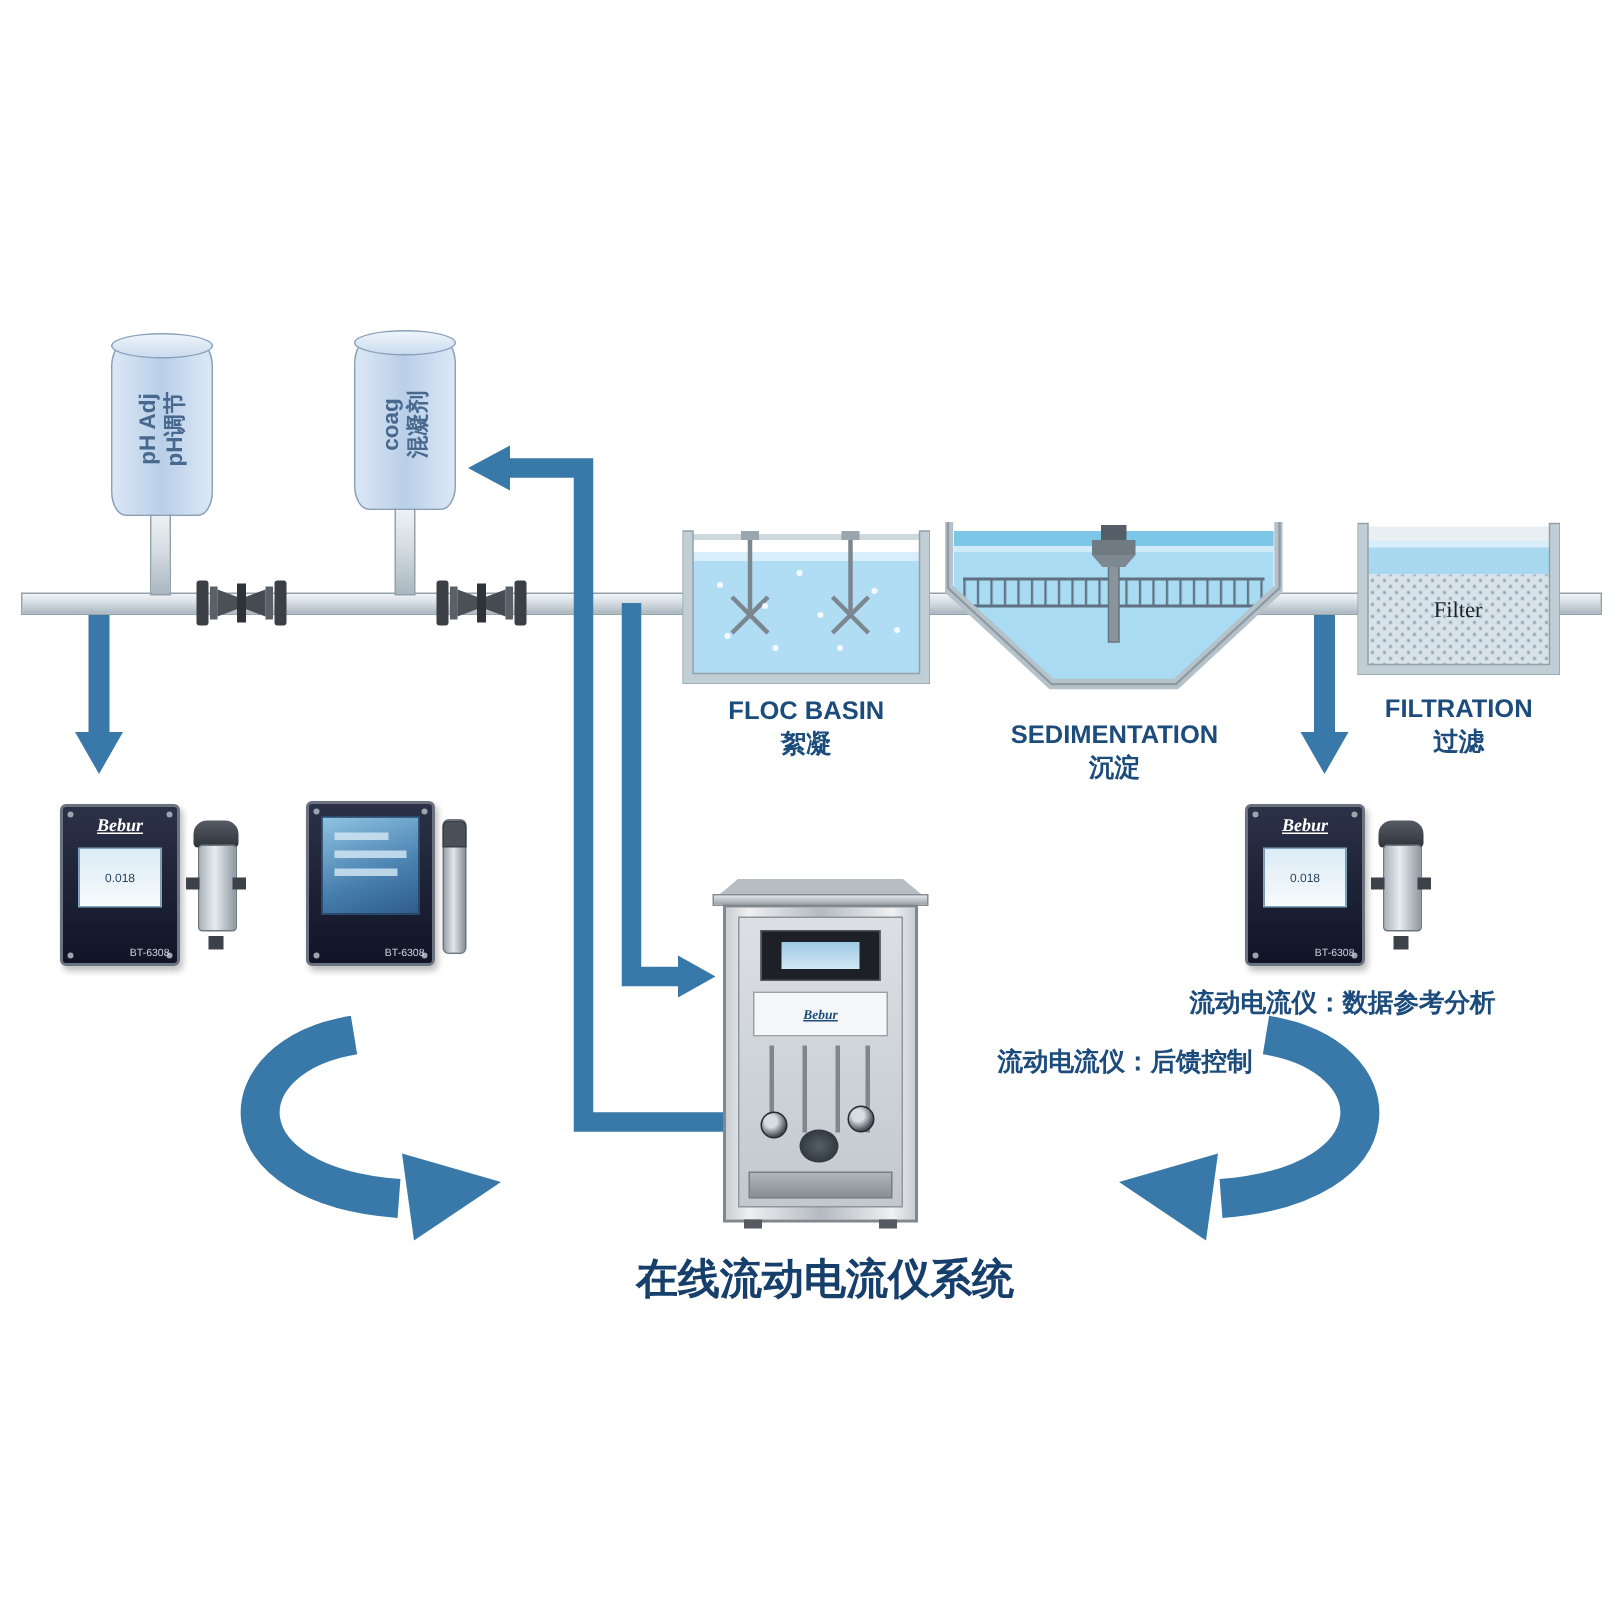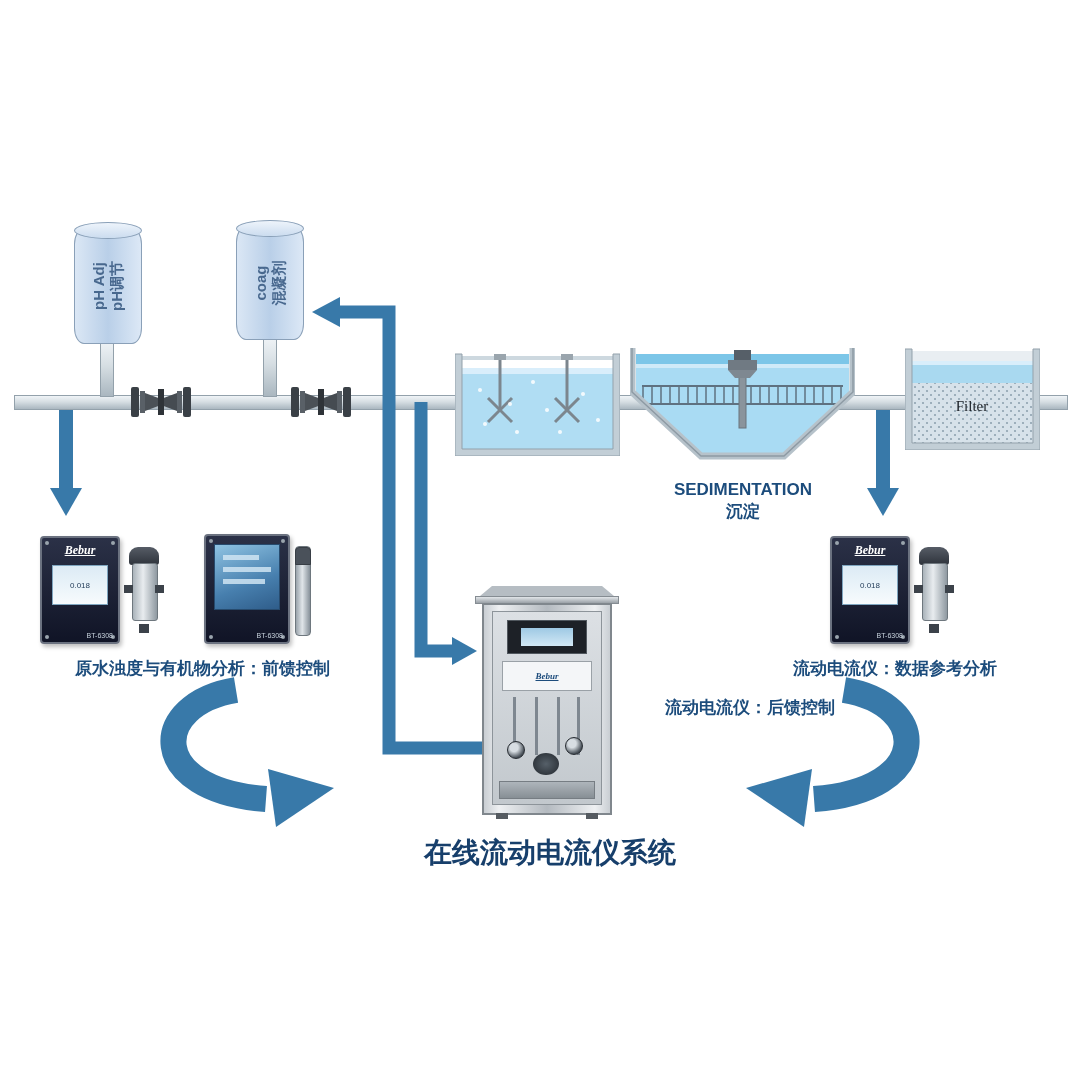--- a/index.html
+++ b/index.html
@@ -192,23 +192,31 @@
     </defs>
     <rect x="7" y="6" width="121" height="10" fill="#e9eef2"></rect>
     <rect x="7" y="16" width="121" height="22" fill="#a9d9f0"></rect>
     <rect x="7" y="16" width="121" height="4" fill="#d9eefb"></rect>
     <rect x="7" y="38" width="121" height="60" fill="#d7e2ea"></rect>
     <rect x="7" y="38" width="121" height="60" fill="url(#dotsA)"></rect>
     <text x="67" y="66" text-anchor="middle" font-size="15" fill="#1b2026" font-family="Liberation Serif, serif">Filter</text>
     <path d="M0,4 h7 v94 h121 v-94 h7 v101 H0 z" fill="#c2ced6" stroke="#93a1ab" stroke-width="1"></path>
   </svg>
 
+  <div class="stage-label" style="left:450px;top:463px;width:175px;">
+    <div>FLOC BASIN</div>
+    <div>絮凝</div>
+  </div>
   <div class="stage-label" style="left:628px;top:479px;width:230px;">
     <div>SEDIMENTATION</div>
     <div>沉淀</div>
+  </div>
+  <div class="stage-label" style="left:900px;top:462px;width:145px;">
+    <div>FILTRATION</div>
+    <div>过滤</div>
   </div>
 
   <svg class="arrows" width="1080" height="1080" viewBox="0 0 1080 1080">
     <g stroke="#3879A9" fill="#3879A9">
 
       <polyline points="492,748 389,748 389,312 338,312" fill="none" stroke-width="13"></polyline>
       <polygon points="312,312 340,297 340,327" stroke="none"></polygon>
 
       <polyline points="421,402 421,651 453,651" fill="none" stroke-width="13"></polyline>
       <polygon points="477,651 452,637 452,665" stroke="none"></polygon>
@@ -296,18 +304,17 @@
           <div class="pump pm2"></div>
           <div class="coil"></div>
         </div>
         <div class="cab-base"></div>
       </div>
       <div class="cab-foot f-l"></div>
       <div class="cab-foot f-r"></div>
     </div>
   </div>
 
-  <div class="caption caption-left">原水浊度与有机物分析：前馈控制</div>
   <div class="caption caption-center">流动电流仪：后馈控制</div>
   <div class="caption caption-right">流动电流仪：数据参考分析</div>
   <div class="main-title">在线流动电流仪系统</div>
 
 </div>
 
 </body></html>

